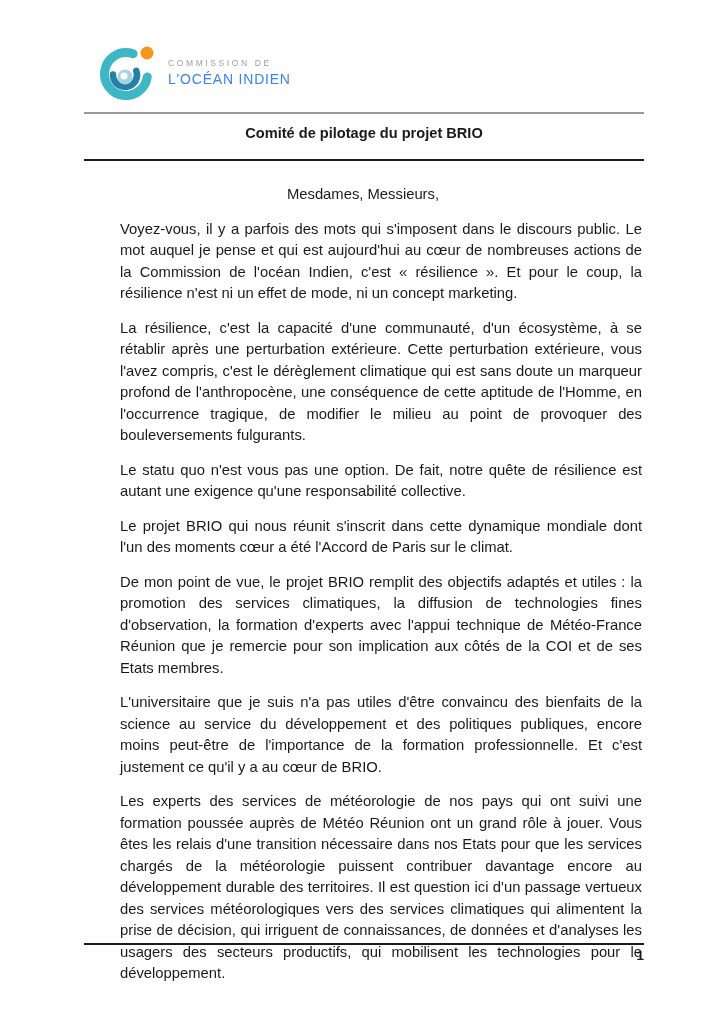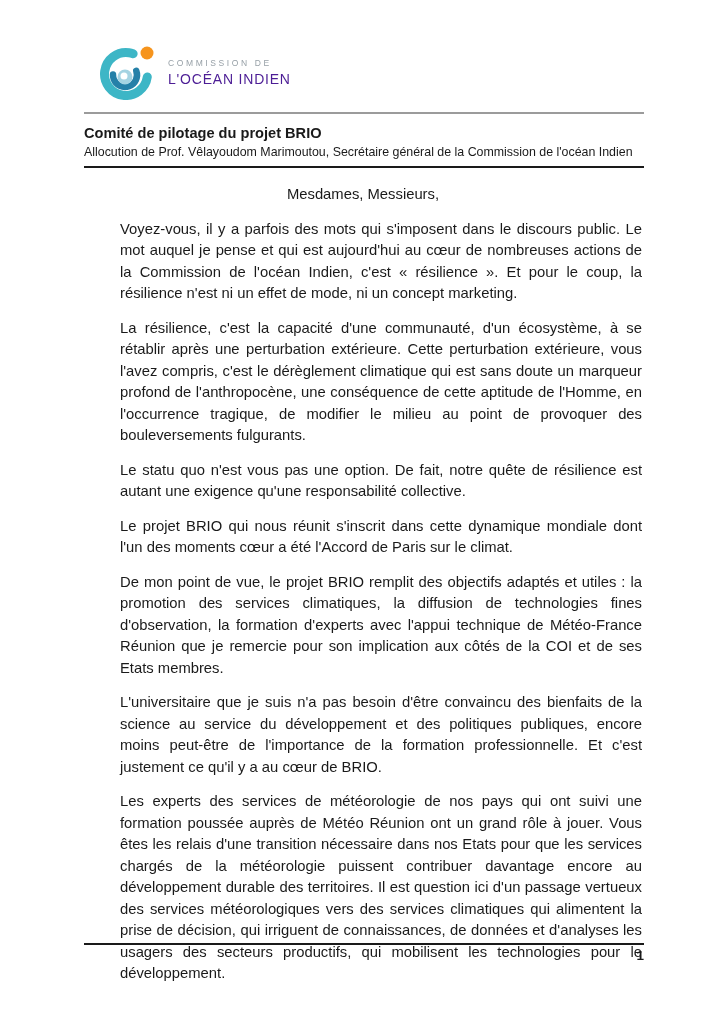--- a/index.html
+++ b/index.html
@@ -29,37 +29,37 @@
   .logo-line1 {
     font-size: 8.5px;
     letter-spacing: 2.6px;
     color: #97a0a7;
     margin-bottom: 3px;
     white-space: nowrap;
   }
   .logo-line2 {
     font-size: 14px;
     letter-spacing: 0.8px;
-    color: #4c1d95;
+    color: #3b82f6;
     white-space: nowrap;
   }
   .header-rule {
     position: absolute;
     top: 112px; left: 84px;
     width: 560px; height: 2px;
     background: #9b9b9b;
   }
 
   
   .title-block {
     position: absolute;
     top: 124px; left: 84px;
     width: 560px;
-    text-align: left;
-    padding-bottom: 5px;
+    text-align: center;
+    padding-bottom: 16px;
     border-bottom: 2px solid #1a1a1a;
   }
   .doc-title {
     font-size: 14.6px;
     font-weight: bold;
     line-height: 19px;
     white-space: nowrap;
   }
   .doc-subtitle {
     font-size: 12.4px;
@@ -117,30 +117,29 @@
     </svg>
     <div class="logo-text">
       <span class="logo-line1">COMMISSION DE</span>
       <span class="logo-line2">L'OCÉAN INDIEN</span>
     </div>
   </header>
   <div class="header-rule"></div>
 
   <section class="title-block">
     <div class="doc-title">Comité de pilotage du projet BRIO</div>
-    <div class="doc-subtitle">Allocution de Prof. Vêlayoudom Marimoutou, Secrétaire général de la Commission de l'océan Indien</div>
   </section>
 
   <main class="doc-body">
     <p class="salutation">Mesdames, Messieurs,</p>
     <p class="para">Voyez-vous, il y a parfois des mots qui s'imposent dans le discours public. Le mot auquel je pense et qui est aujourd'hui au cœur de nombreuses actions de la Commission de l'océan Indien, c'est « résilience ». Et pour le coup, la résilience n'est ni un effet de mode, ni un concept marketing.</p>
     <p class="para">La résilience, c'est la capacité d'une communauté, d'un écosystème, à se rétablir après une perturbation extérieure. Cette perturbation extérieure, vous l'avez compris, c'est le dérèglement climatique qui est sans doute un marqueur profond de l'anthropocène, une conséquence de cette aptitude de l'Homme, en l'occurrence tragique, de modifier le milieu au point de provoquer des bouleversements fulgurants.</p>
     <p class="para">Le statu quo n'est vous pas une option. De fait, notre quête de résilience est autant une exigence qu'une responsabilité collective.</p>
     <p class="para">Le projet BRIO qui nous réunit s'inscrit dans cette dynamique mondiale dont l'un des moments cœur a été l'Accord de Paris sur le climat.</p>
     <p class="para">De mon point de vue, le projet BRIO remplit des objectifs adaptés et utiles : la promotion des services climatiques, la diffusion de technologies fines d'observation, la formation d'experts avec l'appui technique de Météo-France Réunion que je remercie pour son implication aux côtés de la COI et de ses Etats membres.</p>
-    <p class="para">L'universitaire que je suis n'a pas besoin d'être convaincu des bienfaits de la science au service du développement et des politiques publiques, encore moins peut-être de l'importance de la formation professionnelle. Et c'est justement ce qu'il y a au cœur de BRIO.</p>
+    <p class="para">L'universitaire que je suis n'a pas utiles d'être convaincu des bienfaits de la science au service du développement et des politiques publiques, encore moins peut-être de l'importance de la formation professionnelle. Et c'est justement ce qu'il y a au cœur de BRIO.</p>
     <p class="para">Les experts des services de météorologie de nos pays qui ont suivi une formation poussée auprès de Météo Réunion ont un grand rôle à jouer. Vous êtes les relais d'une transition nécessaire dans nos Etats pour que les services chargés de la météorologie puissent contribuer davantage encore au développement durable des territoires. Il est question ici d'un passage vertueux des services météorologiques vers des services climatiques qui alimentent la prise de décision, qui irriguent de connaissances, de données et d'analyses les usagers des secteurs productifs, qui mobilisent les technologies pour le développement.</p>
   </main>
 
   <div class="footer-rule"></div>
   <div class="page-number">1</div>
 
 </div>
 
 </body></html>

